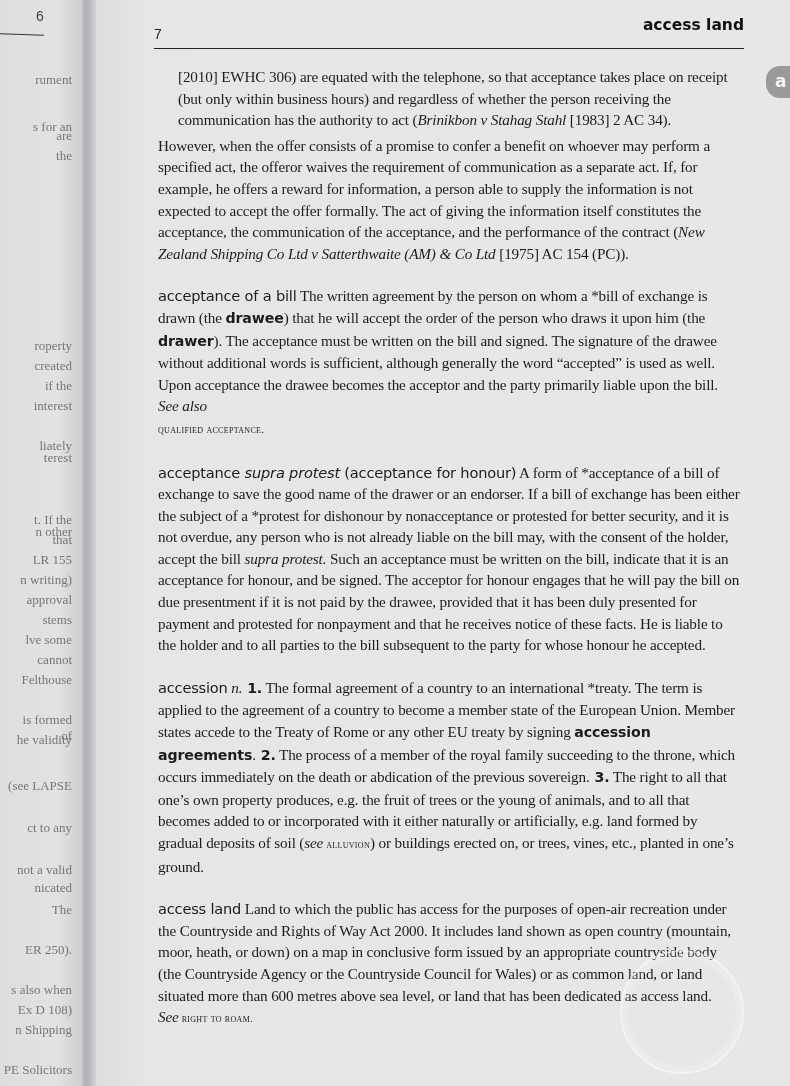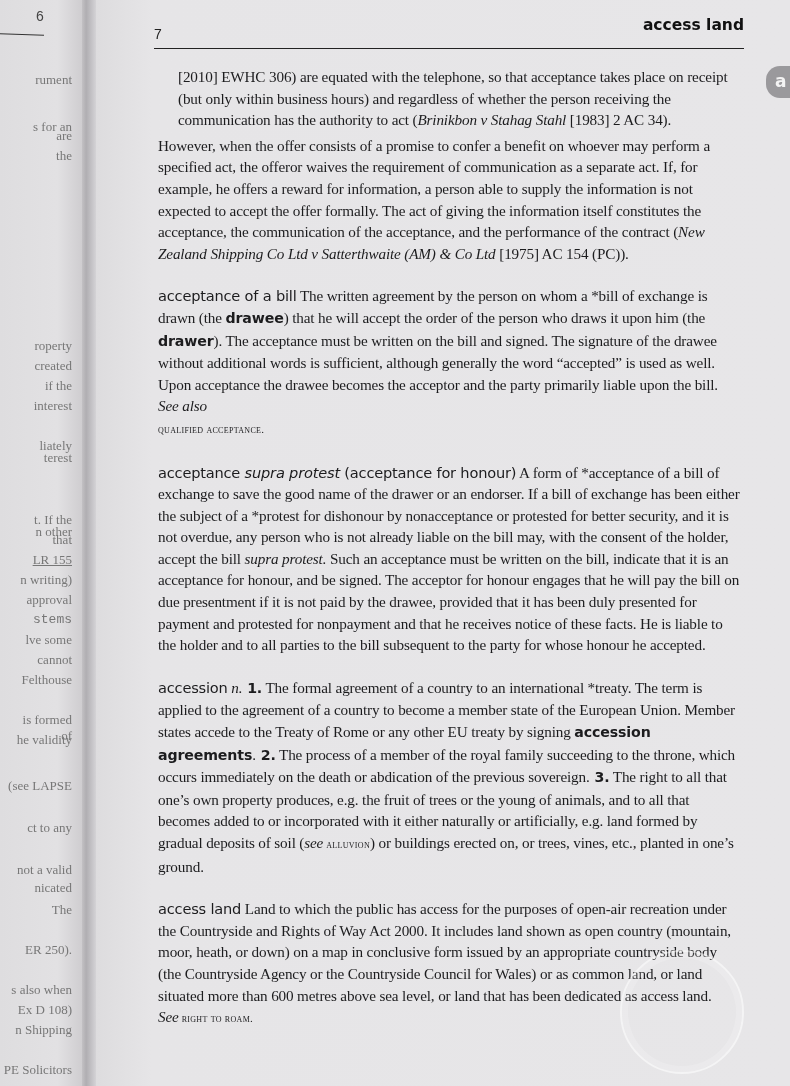--- a/index.html
+++ b/index.html
@@ -84,24 +84,24 @@
       <div class="frag" style="top: 148px;">the</div>
       <div class="frag" style="top: 338px;">roperty</div>
       <div class="frag" style="top: 358px;">created</div>
       <div class="frag" style="top: 378px;">if the</div>
       <div class="frag" style="top: 398px;">interest</div>
       <div class="frag" style="top: 418px; margin-top: 32px;">terest</div>
       <div class="frag" style="top: 438px;">liately</div>
       <div class="frag" style="top: 492px; margin-top: 32px;">n other</div>
       <div class="frag" style="top: 512px;">t. If the</div>
       <div class="frag" style="top: 532px;">that</div>
-      <div class="frag" style="top: 552px; text-decoration: underline;">LR 155</div>
+      <div class="frag" style="top: 552px;">LR 155</div>
       <div class="frag" style="top: 572px;">n writing)</div>
       <div class="frag" style="top: 592px;">approval</div>
-      <div class="frag" style="top: 612px; font-family: Liberation Mono, monospace;">stems</div>
+      <div class="frag" style="top: 612px;">stems</div>
       <div class="frag" style="top: 632px;">lve some</div>
       <div class="frag" style="top: 652px;">cannot</div>
       <div class="frag" style="top: 672px;">Felthouse</div>
       <div class="frag" style="top: 692px; margin-top: 36px;">of</div>
       <div class="frag" style="top: 712px;">is formed</div>
       <div class="frag" style="top: 732px;">he validity</div>
       <div class="frag" style="top: 778px;">(see LAPSE</div>
       <div class="frag" style="top: 820px;">ct to any</div>
       <div class="frag" style="top: 862px;">not a valid</div>
       <div class="frag" style="top: 902px;">The</div>

